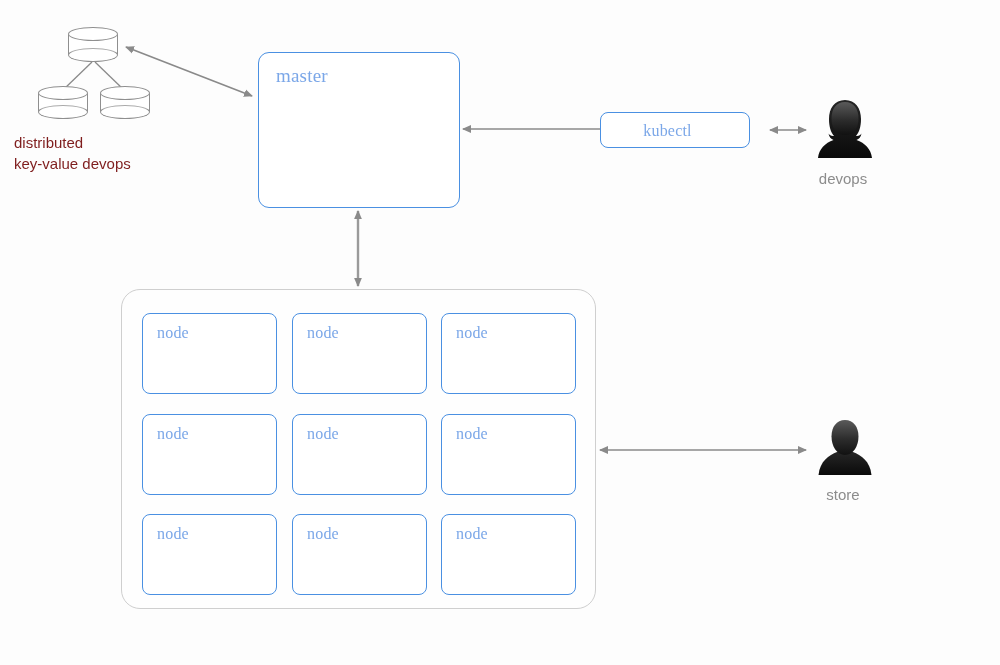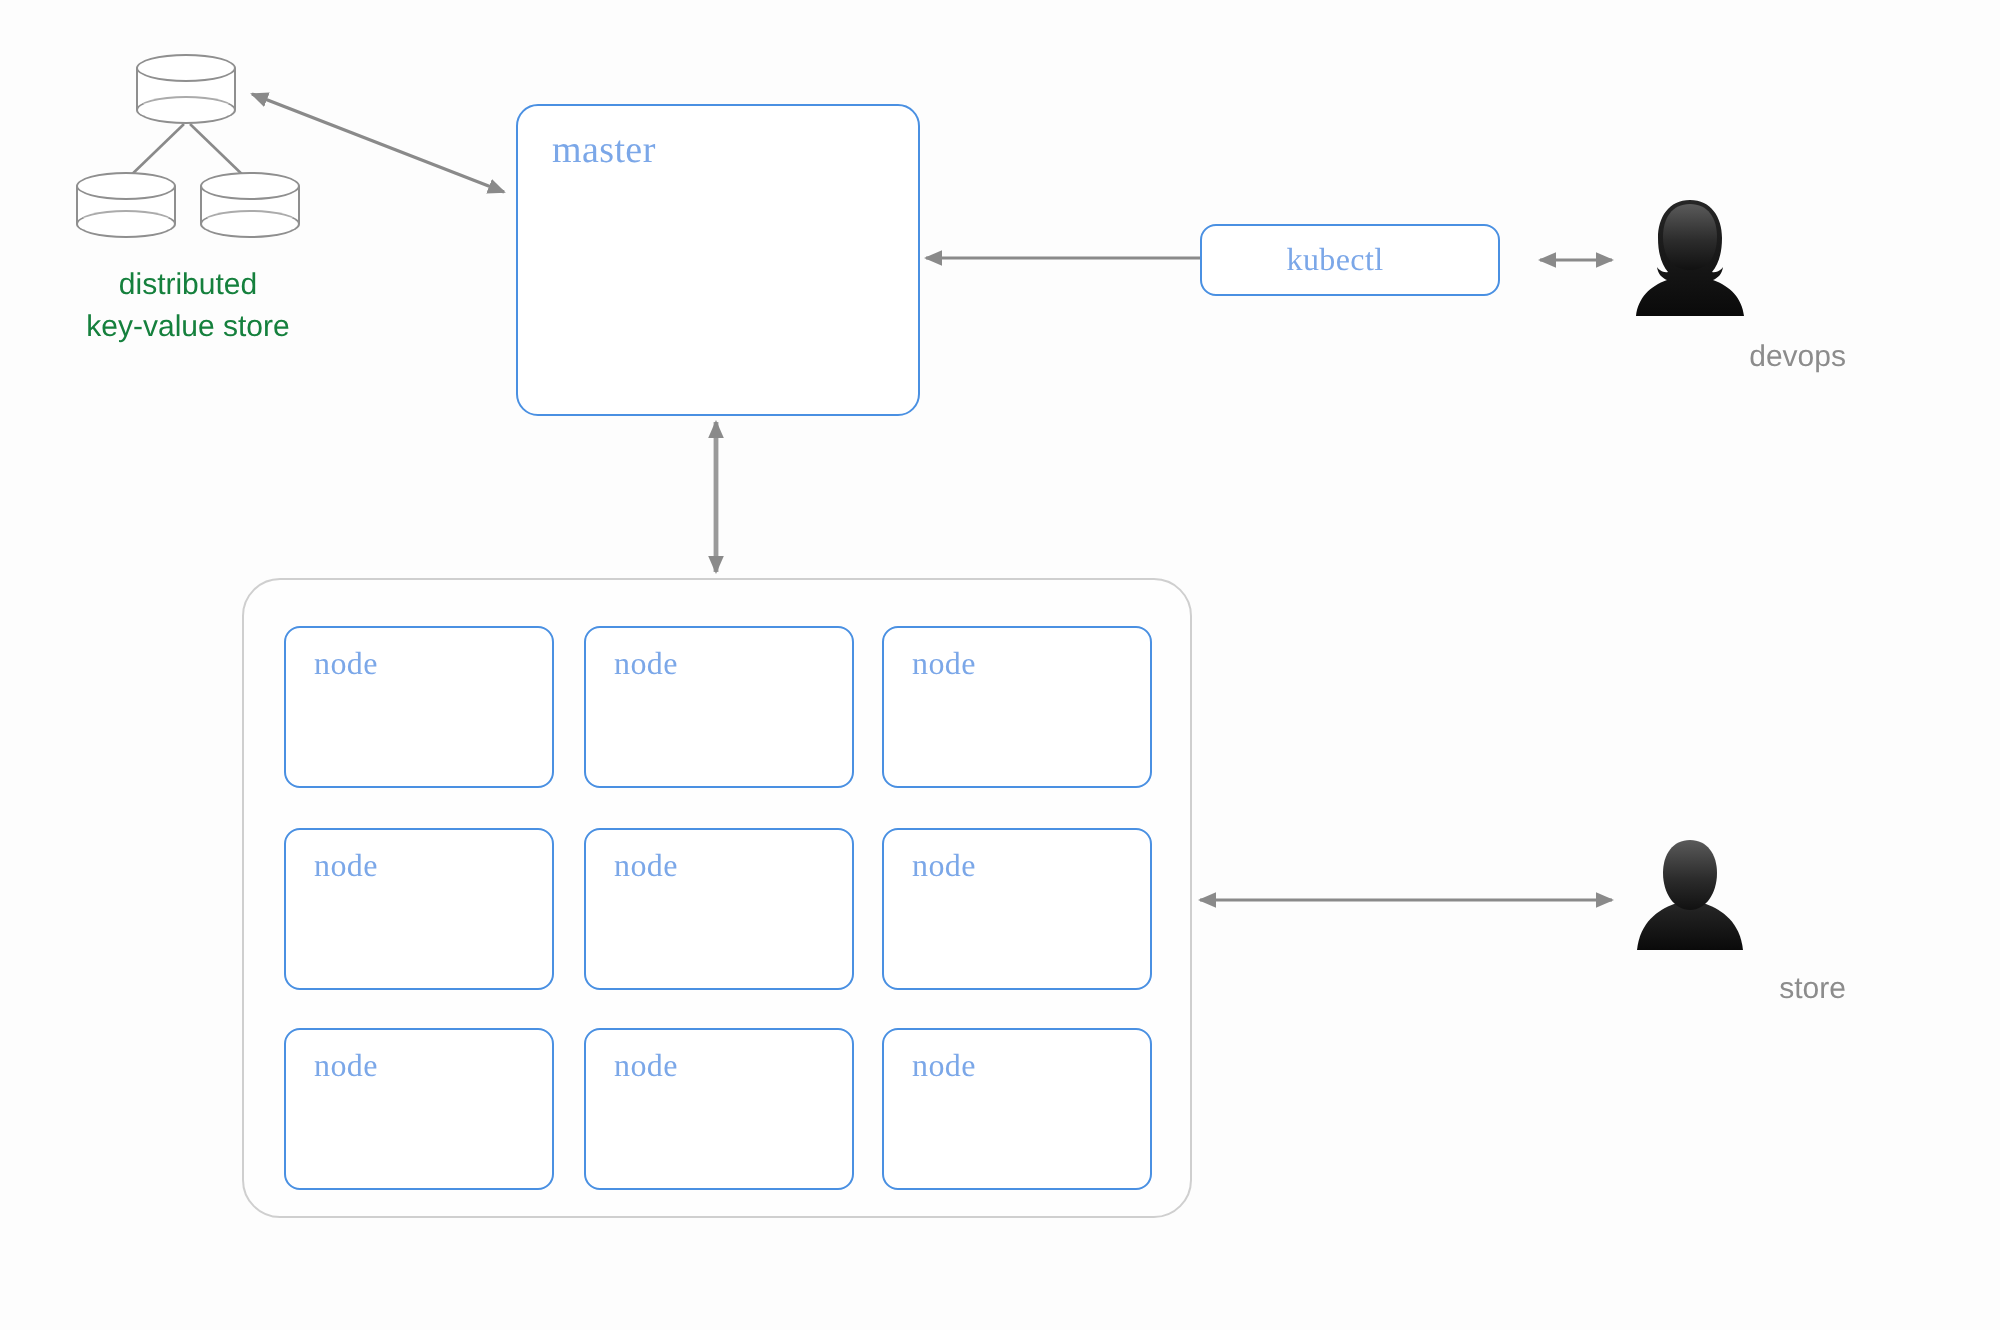--- a/index.html
+++ b/index.html
@@ -85,32 +85,31 @@
     z-index: -1;
   }
 
   
   .avatar { position: absolute; }
   .avatar svg { display: block; }
   .avatar-label {
     position: absolute;
     width: 160px;
     left: -53px;
-    text-align: right;
+    text-align: center;
     color: #8c8c8c;
     font-size: 15px;
     white-space: nowrap;
   }
 
   .store-label {
     position: absolute;
-    color: #15803d;
+    color: #7f1d1d;
     font-size: 15px;
     line-height: 21px;
-    text-align: center;
     white-space: nowrap;
   }
 
   svg.edge-layer {
     position: absolute;
     left: 0; top: 0;
     width: 1000px; height: 665px;
     pointer-events: none;
   }
 </style>
@@ -168,21 +167,21 @@
   </div>
   <div class="cylinder" style="left:100px; top:86px; width:50px; height:33px;">
     <div class="cyl-shadow"></div>
     <div class="cyl-body"></div>
     <div class="cyl-bottom"></div>
     <div class="cyl-top"></div>
   </div>
 
   <div class="store-label" style="left:14px; top:132px; width:160px;">
     <div>distributed</div>
-    <div>key-value store</div>
+    <div>key-value devops</div>
   </div>
 
   <div class="blue-box" id="master-box">
     <span class="box-label">master</span>
   </div>
 
   <div class="blue-box" id="kubectl-box">
     <span class="box-label">kubectl</span>
   </div>
 

